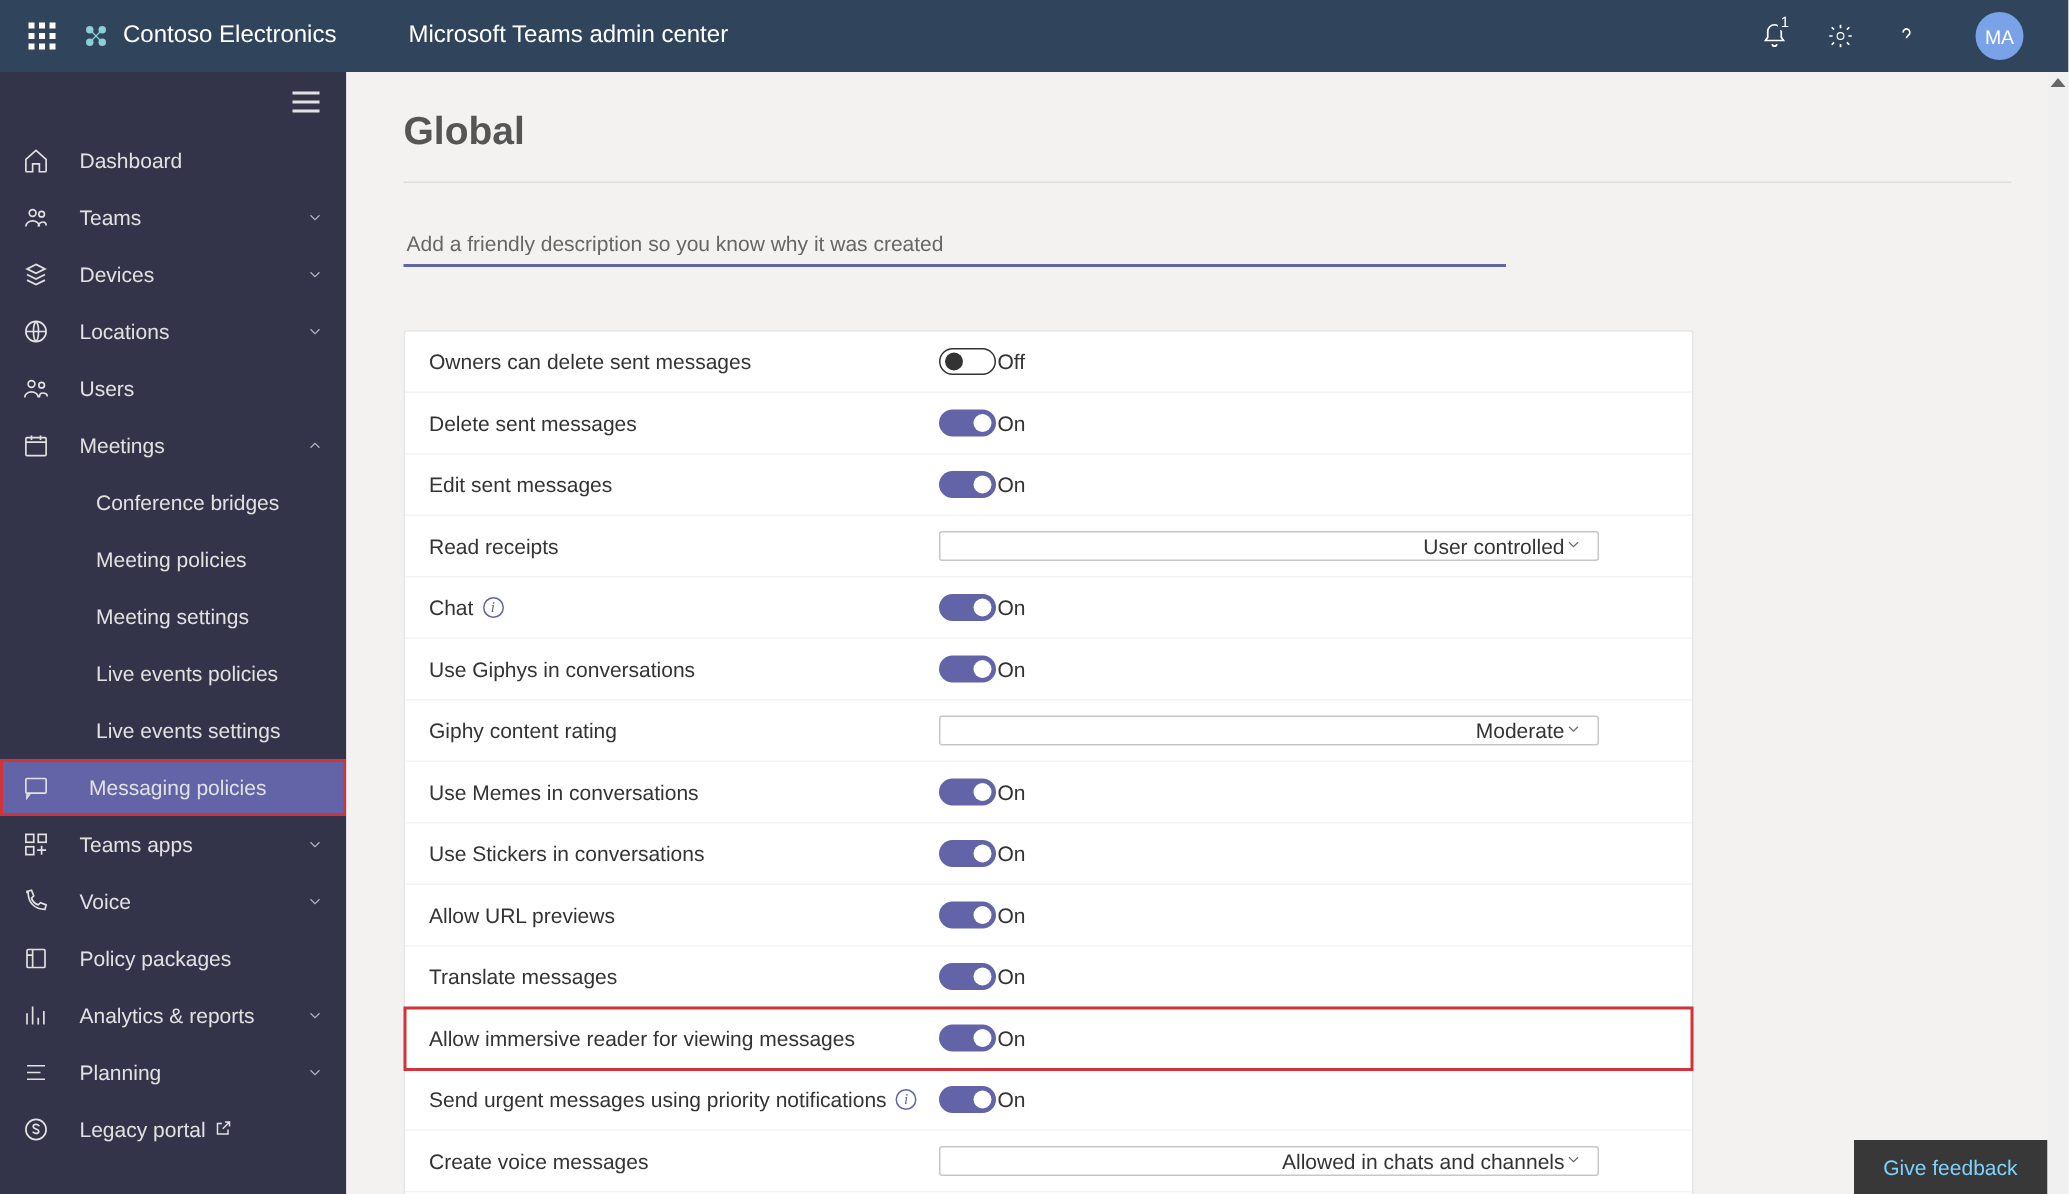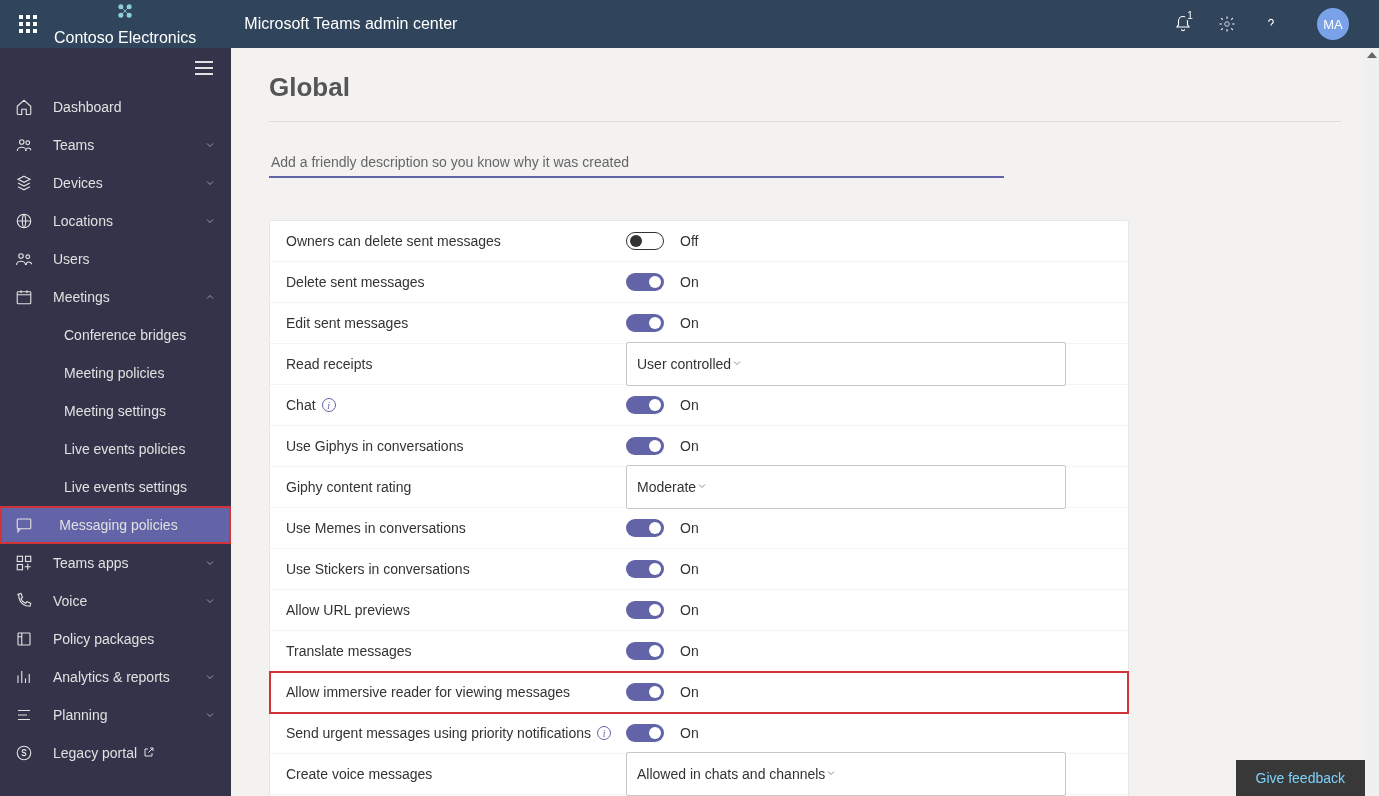--- a/index.html
+++ b/index.html
@@ -4,21 +4,21 @@
 <style>
   * { box-sizing: border-box; margin: 0; padding: 0; font-family: "Segoe UI", -apple-system, sans-serif; }
   body { background: #f3f2f1; overflow: hidden; }
   .root { width: 1379px; height: 796px; display: flex; flex-direction: column; position: relative; }
 
   
   .header { height: 48px; background: #30455b; color: #fff; display: flex; align-items: center; padding: 0 6px 0 6px; flex-shrink: 0; }
   .waffle { width: 44px; height: 48px; display: flex; align-items: center; justify-content: center; cursor: pointer; }
   .waffle-icon { display: grid; grid-template-columns: repeat(3,4px); grid-template-rows: repeat(3,4px); gap: 3px; }
   .waffle-icon span { width: 4px; height: 4px; background: #fff; }
-  .brand { display: flex; align-items: center; gap: 8px; margin-left: 4px; flex-direction: column; }
+  .brand { display: flex; align-items: center; gap: 8px; margin-left: 4px; }
   .brand-logo { width: 20px; height: 20px; }
   .brand-text { font-size: 16px; font-weight: 400; }
   .app-title { margin-left: 48px; font-size: 16px; }
   .header-spacer { flex: 1; }
   .header-actions { display: flex; align-items: center; }
   .header-btn { width: 44px; height: 48px; display: flex; align-items: center; justify-content: center; cursor: pointer; position: relative; }
   .header-btn svg { stroke: #fff; fill: none; }
   .badge { position: absolute; top: 10px; right: 10px; font-size: 10px; background: #30455b; color: #fff; border-radius: 8px; min-width: 10px; text-align: center;}
   .avatar { width: 32px; height: 32px; border-radius: 50%; background: #7aa2e8; color: #fff; display: flex; align-items: center; justify-content: center; font-size: 13px; margin: 0 24px; cursor: pointer; }
 
@@ -50,29 +50,29 @@
   .page-title { font-size: 26px; font-weight: 600; color: #555; margin-bottom: 18px; }
   .title-underline { border-bottom: 1px solid #ddd; margin-bottom: 26px; }
   .desc-input { width: 735px; border: none; border-bottom: 2px solid #6264a7; background: transparent; padding: 6px 2px; font-size: 14px; color: #a16207; outline: none; }
   .desc-input::placeholder { color: #666; }
 
   .settings-card { background: #fff; border: 1px solid #e6e6e6; border-radius: 2px; margin-top: 42px; width: 860px; }
   .setting-row { display: flex; align-items: center; height: 41px; padding: 0 16px; border-bottom: 1px solid #f4f4f4; position: relative;}
   .setting-row.highlighted { outline: 2px solid #d13438; outline-offset: -1px; z-index:1;}
   .setting-label { width: 340px; font-size: 14px; color: #333; display: flex; align-items: center; gap: 6px; }
   .info-icon { width: 14px; height: 14px; border: 1px solid #6264a7; border-radius: 50%; display: inline-flex; align-items: center; justify-content: center; font-size: 10px; color: #6264a7; font-style: italic; font-family: serif;}
-  .setting-control { display: flex; align-items: center; gap: 16px; }
+  .setting-control { display: flex; align-items: center; gap: 1px; }
   .toggle { width: 38px; height: 18px; border-radius: 10px; position: relative; cursor: pointer; flex-shrink:0;}
   .toggle.on { background: #6264a7; }
   .toggle.off { background: #fff; border: 1px solid #333; }
   .toggle .knob { width: 12px; height: 12px; border-radius: 50%; position: absolute; top: 3px; }
   .toggle.on .knob { background: #fff; right: 3px; }
   .toggle.off .knob { background: #333; left: 3px; top:2px; }
   .toggle-text { font-size: 14px; color: #333; }
-  .select { width: 440px; height: 44px; border: 1px solid #c7c7c7; border-radius: 2px; display: flex; align-items: center; justify-content: flex-start; padding: 0 10px; font-size: 14px; color: #333; cursor: pointer; background:#fff;}
+  .select { width: 440px; height: 20px; border: 1px solid #c7c7c7; border-radius: 2px; display: flex; align-items: center; justify-content: flex-end; padding: 0 10px; font-size: 14px; color: #333; cursor: pointer; background:#fff;}
   .select .sel-chev svg { stroke: #666; fill: none; stroke-width:1.5;}
 
   .feedback-btn { position: absolute; bottom: 0; right: 14px; background: #383838; color: #7dd3fc; font-size: 14px; padding: 10px 20px; cursor: pointer; border:none;}
 
   .right-scroll { position:absolute; top:48px; right:0; width:14px; height:calc(100% - 48px); background:#f0f0f0; display:flex; flex-direction:column; align-items:center;}
   .right-scroll .triangle-up { width:0;height:0;border-left:5px solid transparent;border-right:5px solid transparent;border-bottom:6px solid #666;margin-top:4px;}
 </style>
 </head>
 <body>
 

